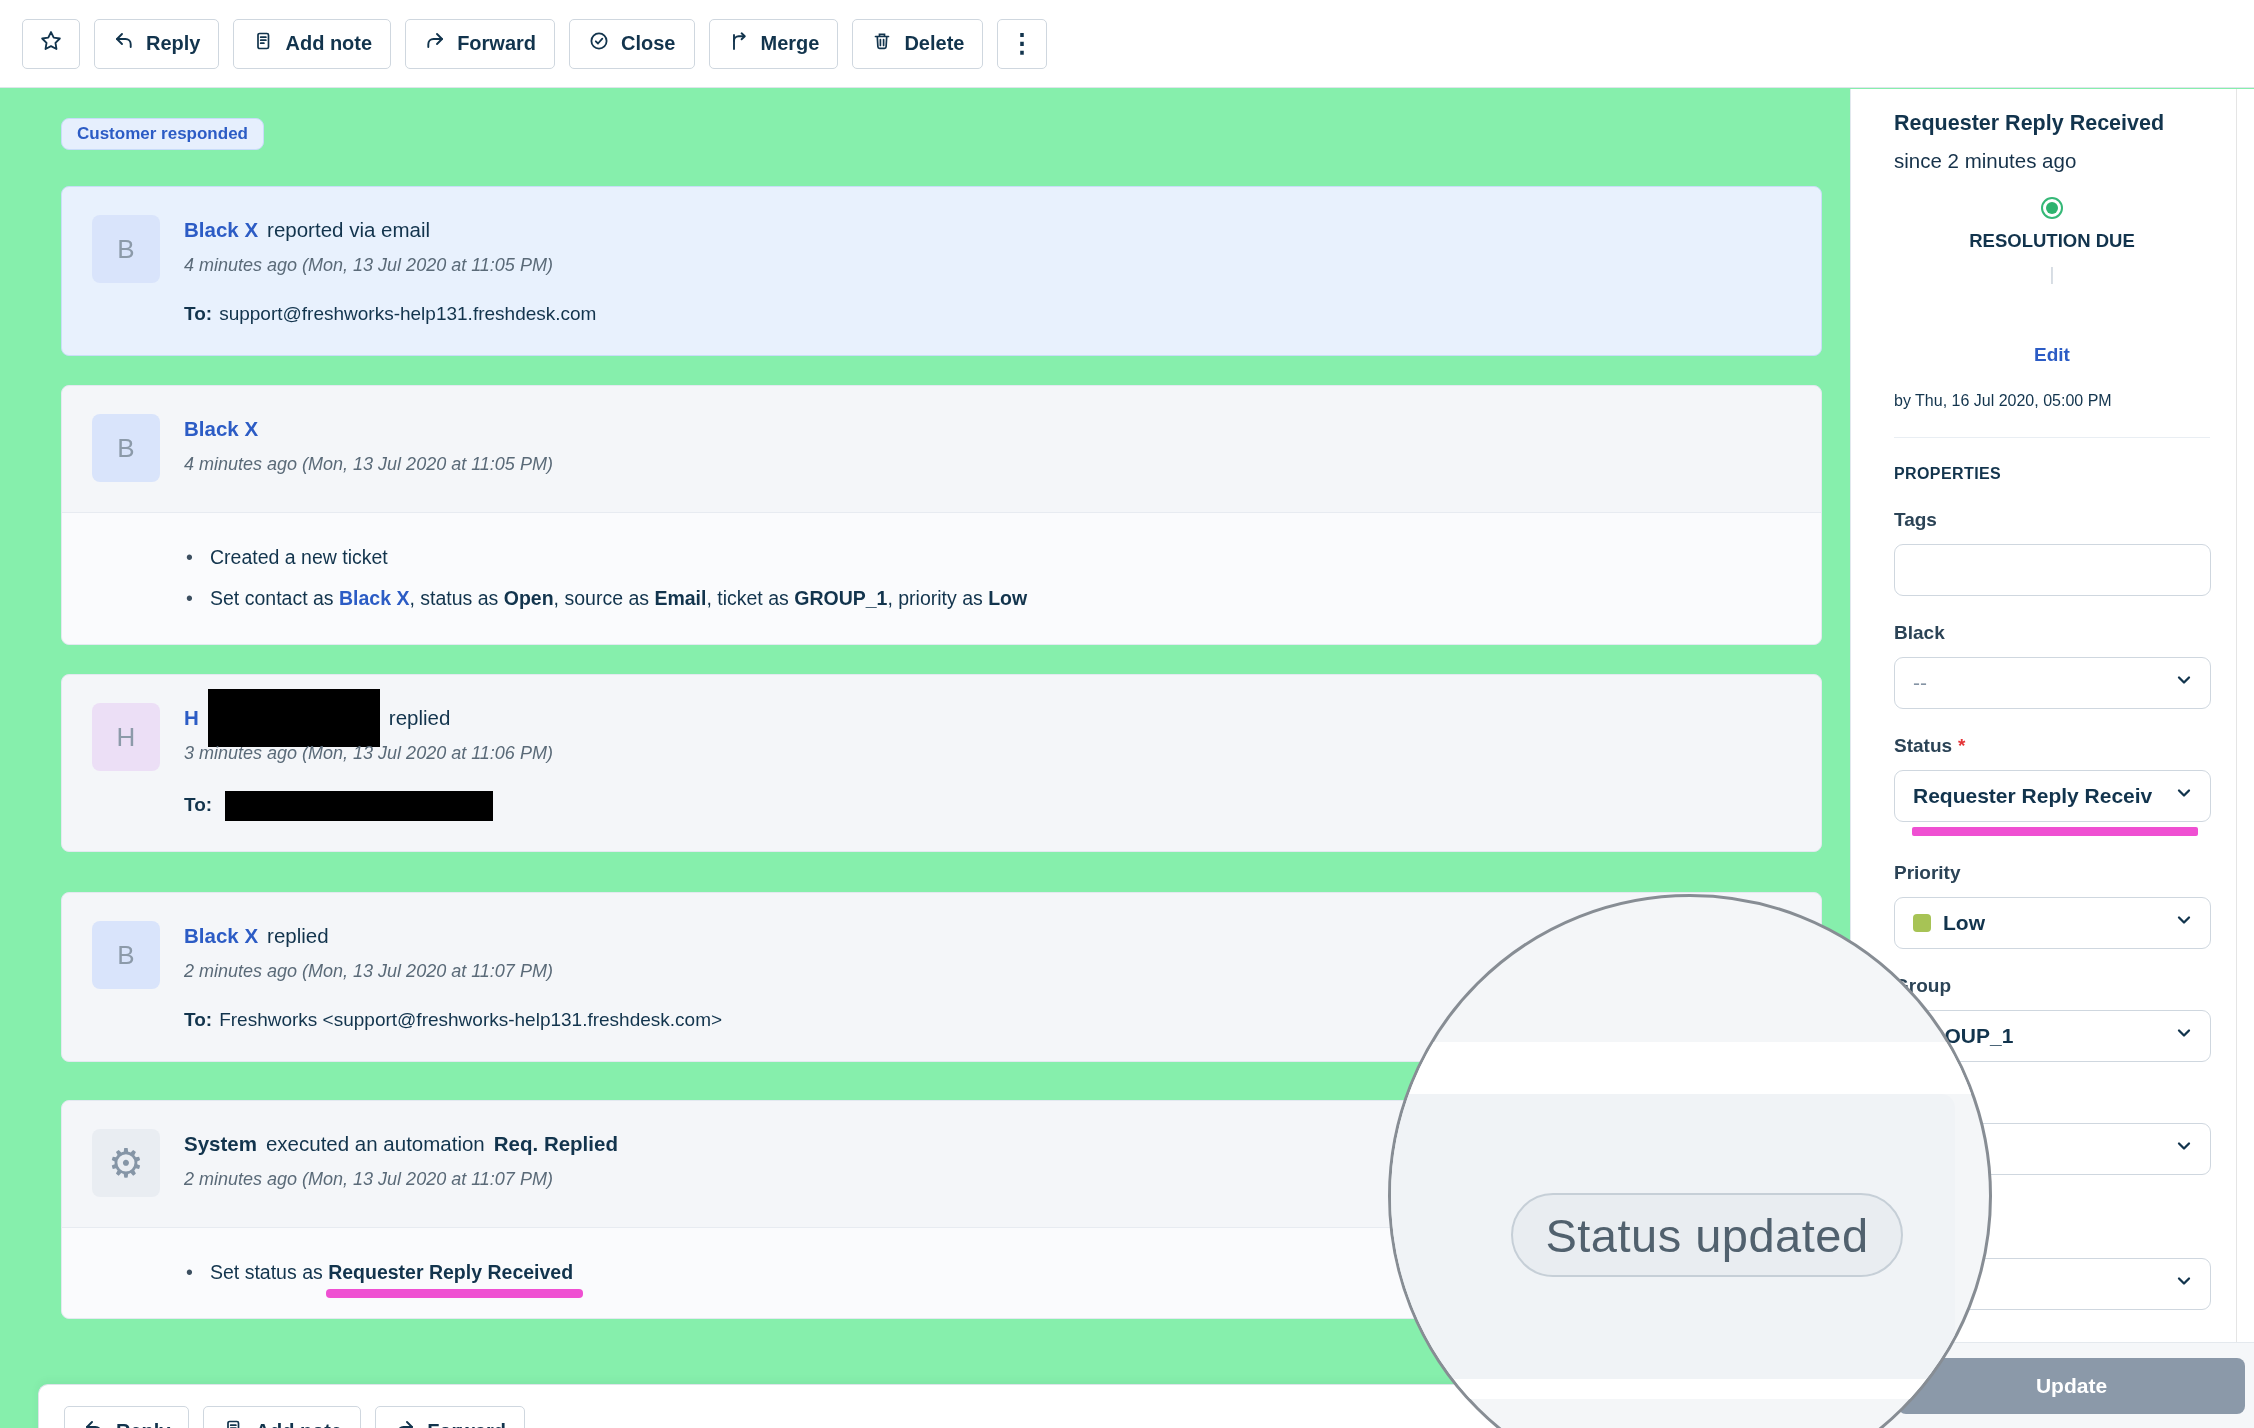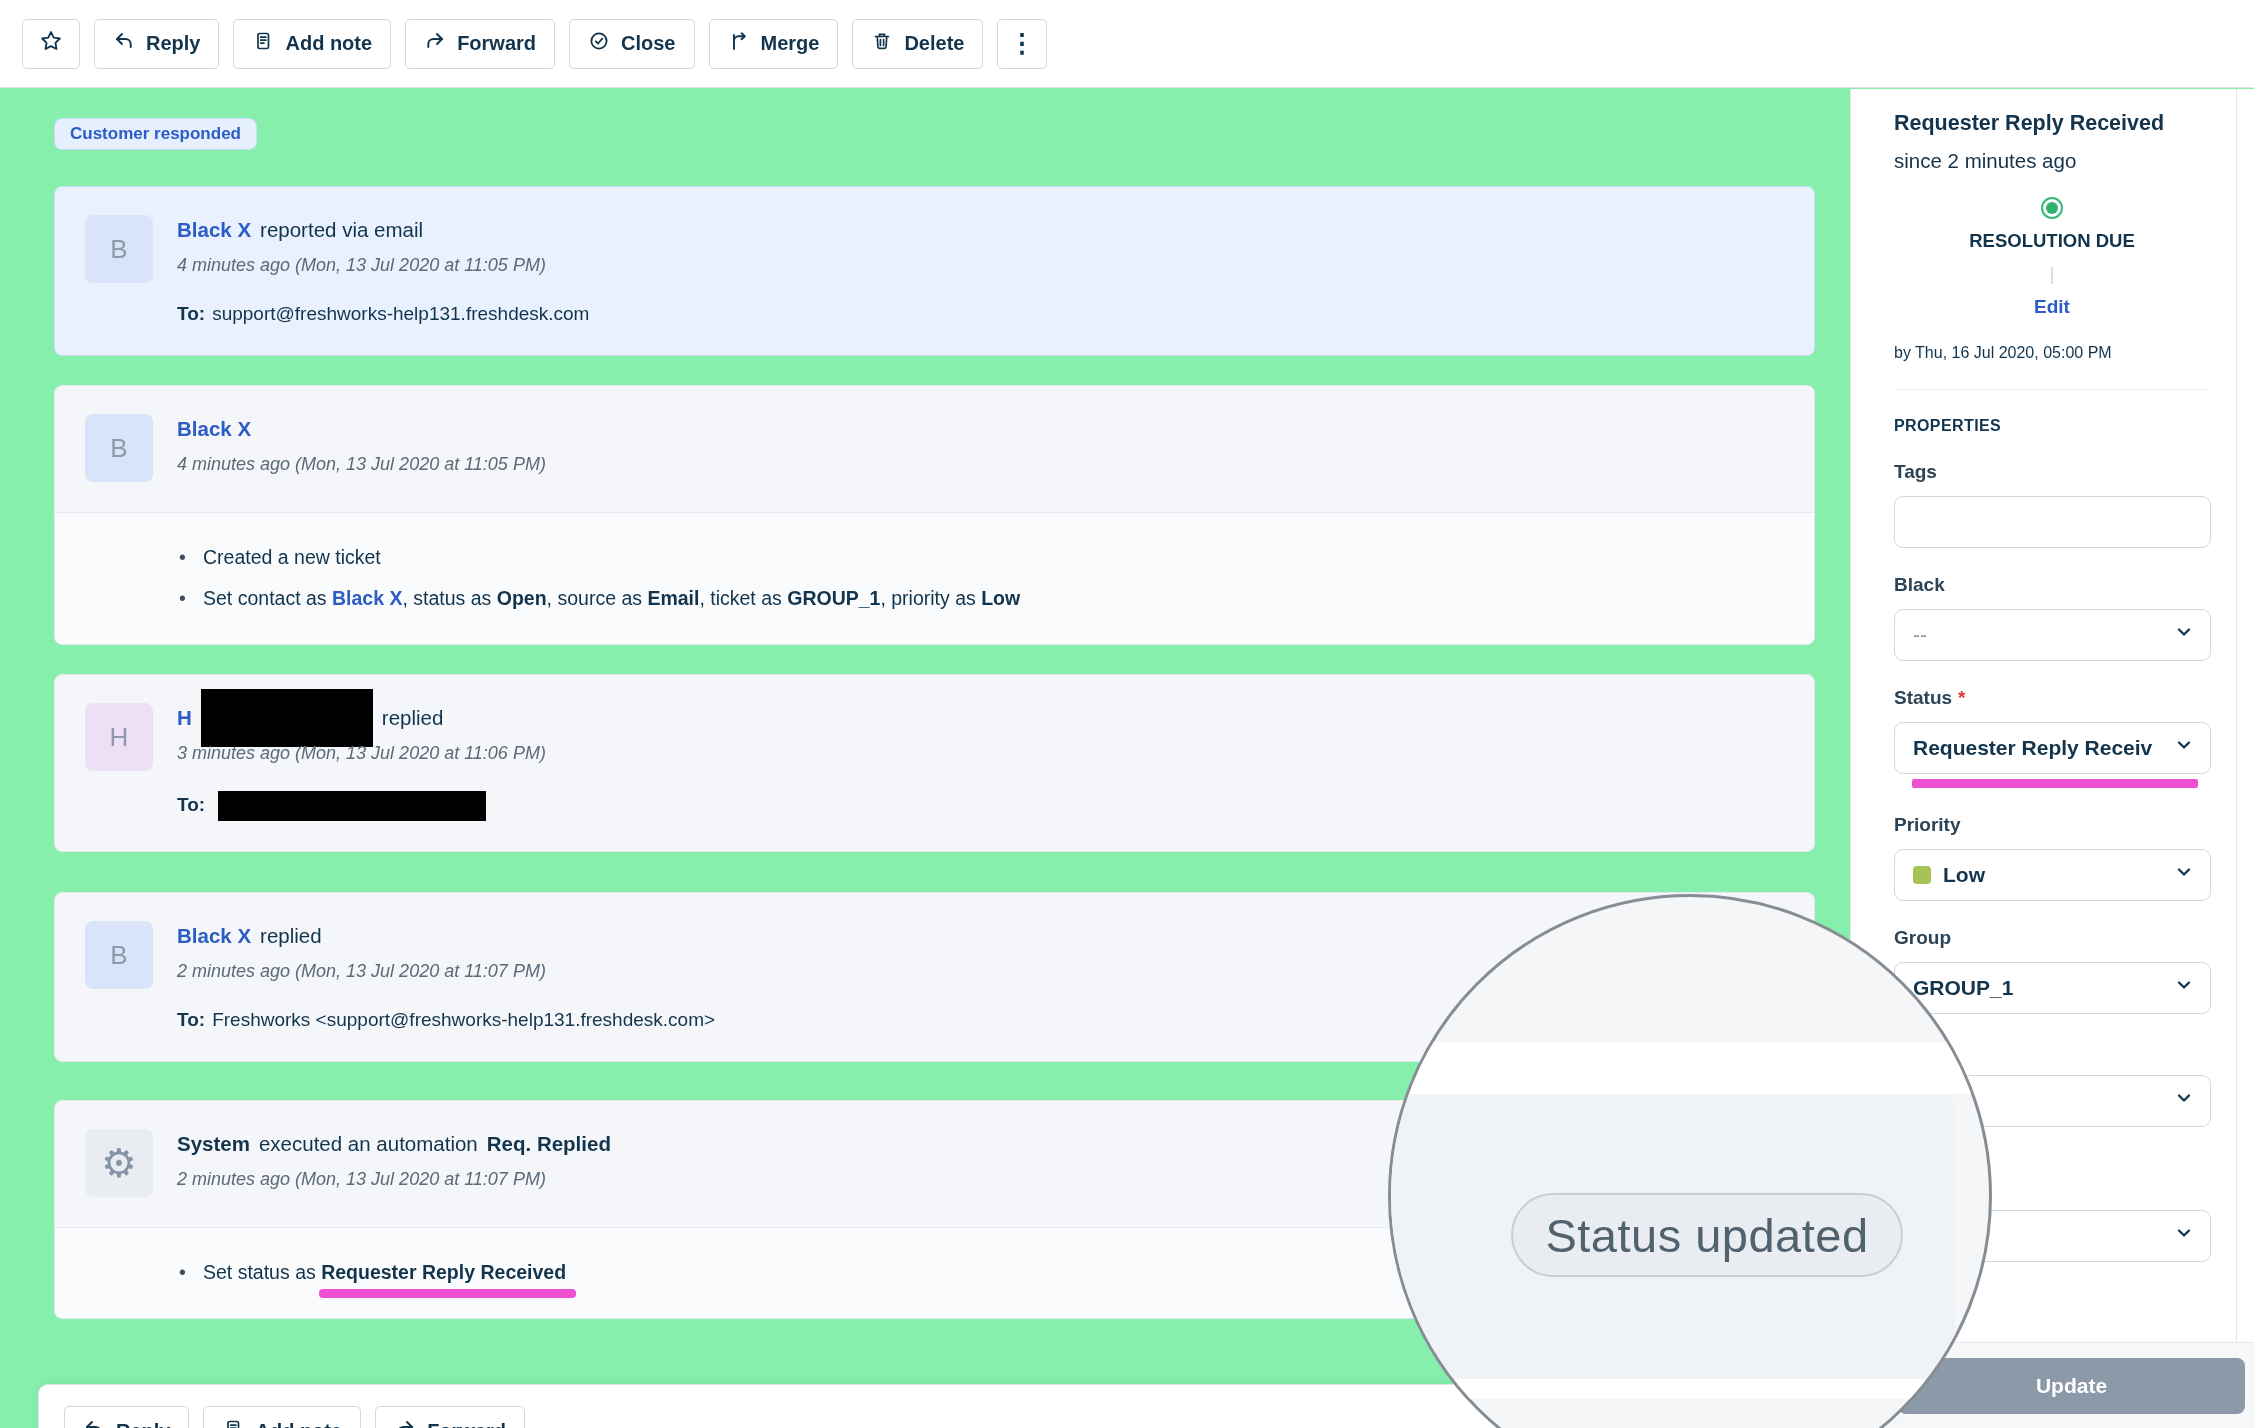--- a/index.html
+++ b/index.html
@@ -11,21 +11,21 @@
   .topbar { position:absolute; top:0; left:0; right:0; height:88px; background:#fff;
             border-bottom:1px solid #dfe5eb; display:flex; align-items:center; gap:14px; padding-left:22px; z-index:3; }
   .tb { height:50px; border:1px solid #cfd7df; border-radius:5px; background:#fff;
         display:inline-flex; align-items:center; gap:11px; padding:0 18px;
         font:600 20px "Liberation Sans", sans-serif; color:#12344d; cursor:pointer; }
   .tb.icon-only { width:58px; justify-content:center; padding:0; }
   .tb.kebab { width:50px; justify-content:center; padding:0; font-size:26px; font-weight:700; letter-spacing:1px; }
   .tb svg { flex:none; }
 
   
-  .main { position:absolute; left:31px; top:88px; width:1784px;padding-left:23px; }
+  .main { position:absolute; left:38px; top:88px; width:1784px;padding-left:23px; }
   .badge { display:inline-block; margin-top:30px; padding:5px 15px; background:#e6effd;
            border:1px solid #c8dcf9; border-radius:8px; color:#2c5cc5; font-size:17px; font-weight:700; }
   .title-row { margin-top:26px; display:flex; align-items:center; gap:22px; }
   .title { font-size:27px; font-weight:700; color:#12344d; }
 
   .cards { margin-top:36px; }
   .card { border:1px solid #e3e9f0; border-radius:8px; background:#f4f6f9; }
   .card.blue { background:#e8f1fd; border-color:#c9def7; }
   .card + .card { margin-top:32px; }
   .card.c3 { margin-top:29px; }
@@ -70,21 +70,21 @@
   .sidebar { position:absolute; left:1850px; top:89px; width:404px; bottom:0; background:#fff;
              border-left:1px solid #e2e8ee; padding:0 44px 0 43px; }
   .sb-status-title { margin-top:22px; font-size:21.5px; font-weight:700; color:#12344d; }
   .sb-since { margin-top:13px; font-size:20.5px; color:#16324a; }
   .sla-row { margin-top:24px; display:flex; align-items:center; gap:11px;flex-direction:column; }
   .sla-dot { width:22px; height:22px; border-radius:50%; border:2px solid #35b877; flex:none;
              display:flex; align-items:center; justify-content:center; }
   .sla-dot span { width:12px; height:12px; border-radius:50%; background:#2db36e; }
   .sla-label { font-size:18.5px; font-weight:600; color:#12344d; }
   .sla-sep { color:#cdd5dd; font-size:19px; margin:0 1px; }
-  .sla-edit { color:#2c5cc5; font-weight:600; font-size:19px; cursor:pointer; }
+  .sla-edit { color:#2c5cc5; font-weight:600; font-size:19px; cursor:pointer;margin-top:48px; }
   .sla-due { margin-top:23px; font-size:16px; color:#12344d; line-height:1.48; width:302px; }
   .sb-divider { margin-top:24px; border-top:1px solid #e9eef3; }
   .props-title { margin-top:27px; font-size:16px; font-weight:700; letter-spacing:.4px; color:#12344d; }
   .field { margin-top:26px; }
   .field .flabel { font-size:19px; font-weight:600; color:#2b4356; display:block; margin-bottom:13px; }
   .req { color:#e43538; margin-left:6px; }
   .text-input { width:317px; height:52px; border:1.5px solid #cfd7df; border-radius:9px; background:#fff;
                 font:400 20px "Liberation Sans", sans-serif; padding:0 14px; color:#12344d; outline:none; }
   .control { width:317px; height:52px; border:1.5px solid #cfd7df; border-radius:9px; background:#fff;
              display:flex; align-items:center; justify-content:space-between; padding:0 16px 0 18px;

